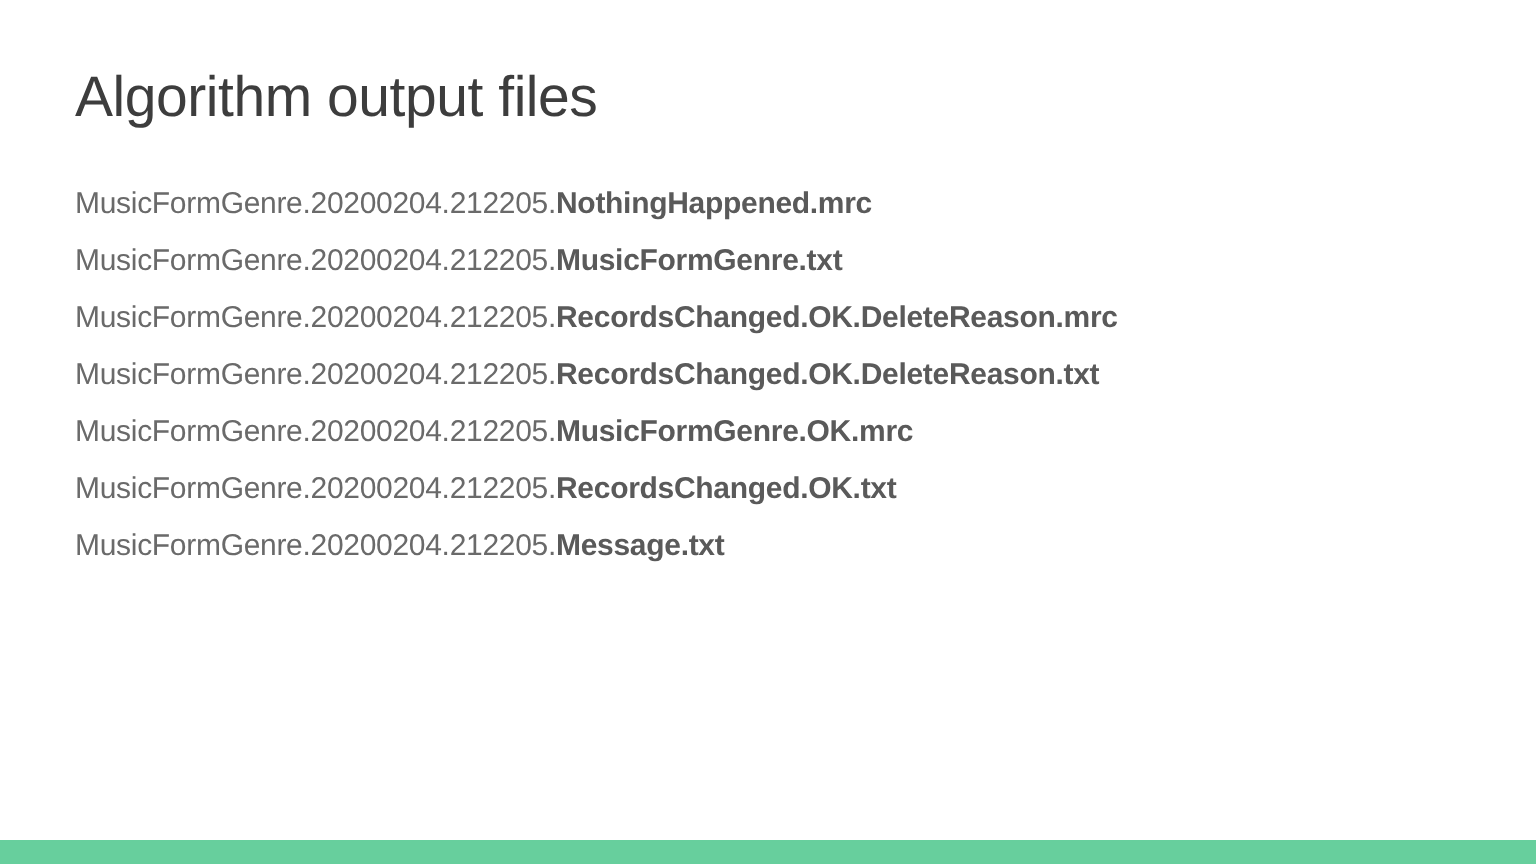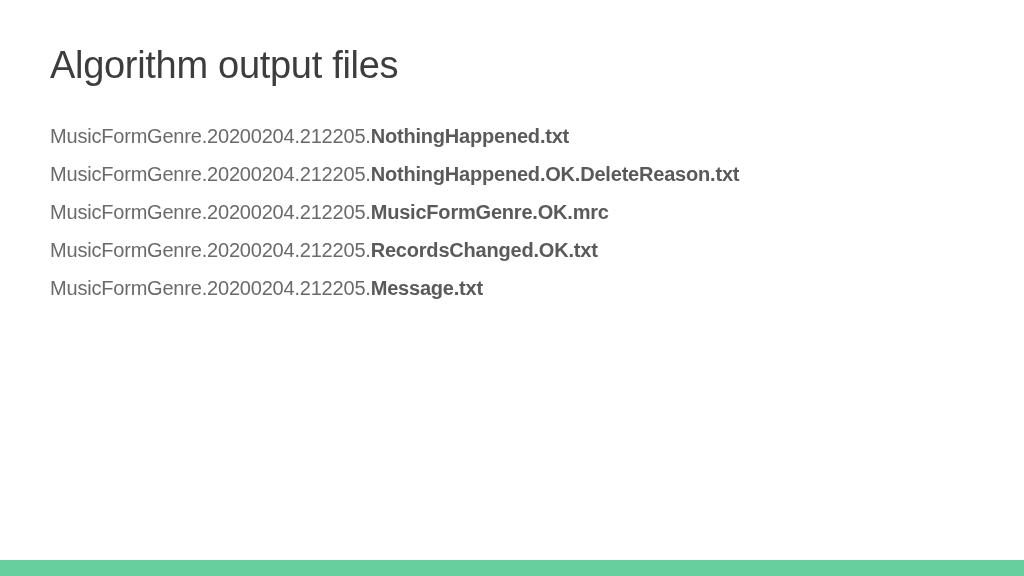--- a/index.html
+++ b/index.html
@@ -49,24 +49,30 @@
   }
 </style>
 </head>
 <body>
 
 <div class="slide">
   <h1 class="title">Algorithm output files</h1>
 
   <div class="file-list">
     <div class="file-line">
-      <span>MusicFormGenre.20200204.212205.</span><span class="suffix">NothingHappened.txt</span>
+      <span>MusicFormGenre.20200204.212205.</span><span class="suffix">NothingHappened.mrc</span>
     </div>
     <div class="file-line">
-      <span>MusicFormGenre.20200204.212205.</span><span class="suffix">NothingHappened.OK.DeleteReason.txt</span>
+      <span>MusicFormGenre.20200204.212205.</span><span class="suffix">MusicFormGenre.txt</span>
+    </div>
+    <div class="file-line">
+      <span>MusicFormGenre.20200204.212205.</span><span class="suffix">RecordsChanged.OK.DeleteReason.mrc</span>
+    </div>
+    <div class="file-line">
+      <span>MusicFormGenre.20200204.212205.</span><span class="suffix">RecordsChanged.OK.DeleteReason.txt</span>
     </div>
     <div class="file-line">
       <span>MusicFormGenre.20200204.212205.</span><span class="suffix">MusicFormGenre.OK.mrc</span>
     </div>
     <div class="file-line">
       <span>MusicFormGenre.20200204.212205.</span><span class="suffix">RecordsChanged.OK.txt</span>
     </div>
     <div class="file-line">
       <span>MusicFormGenre.20200204.212205.</span><span class="suffix">Message.txt</span>
     </div>

